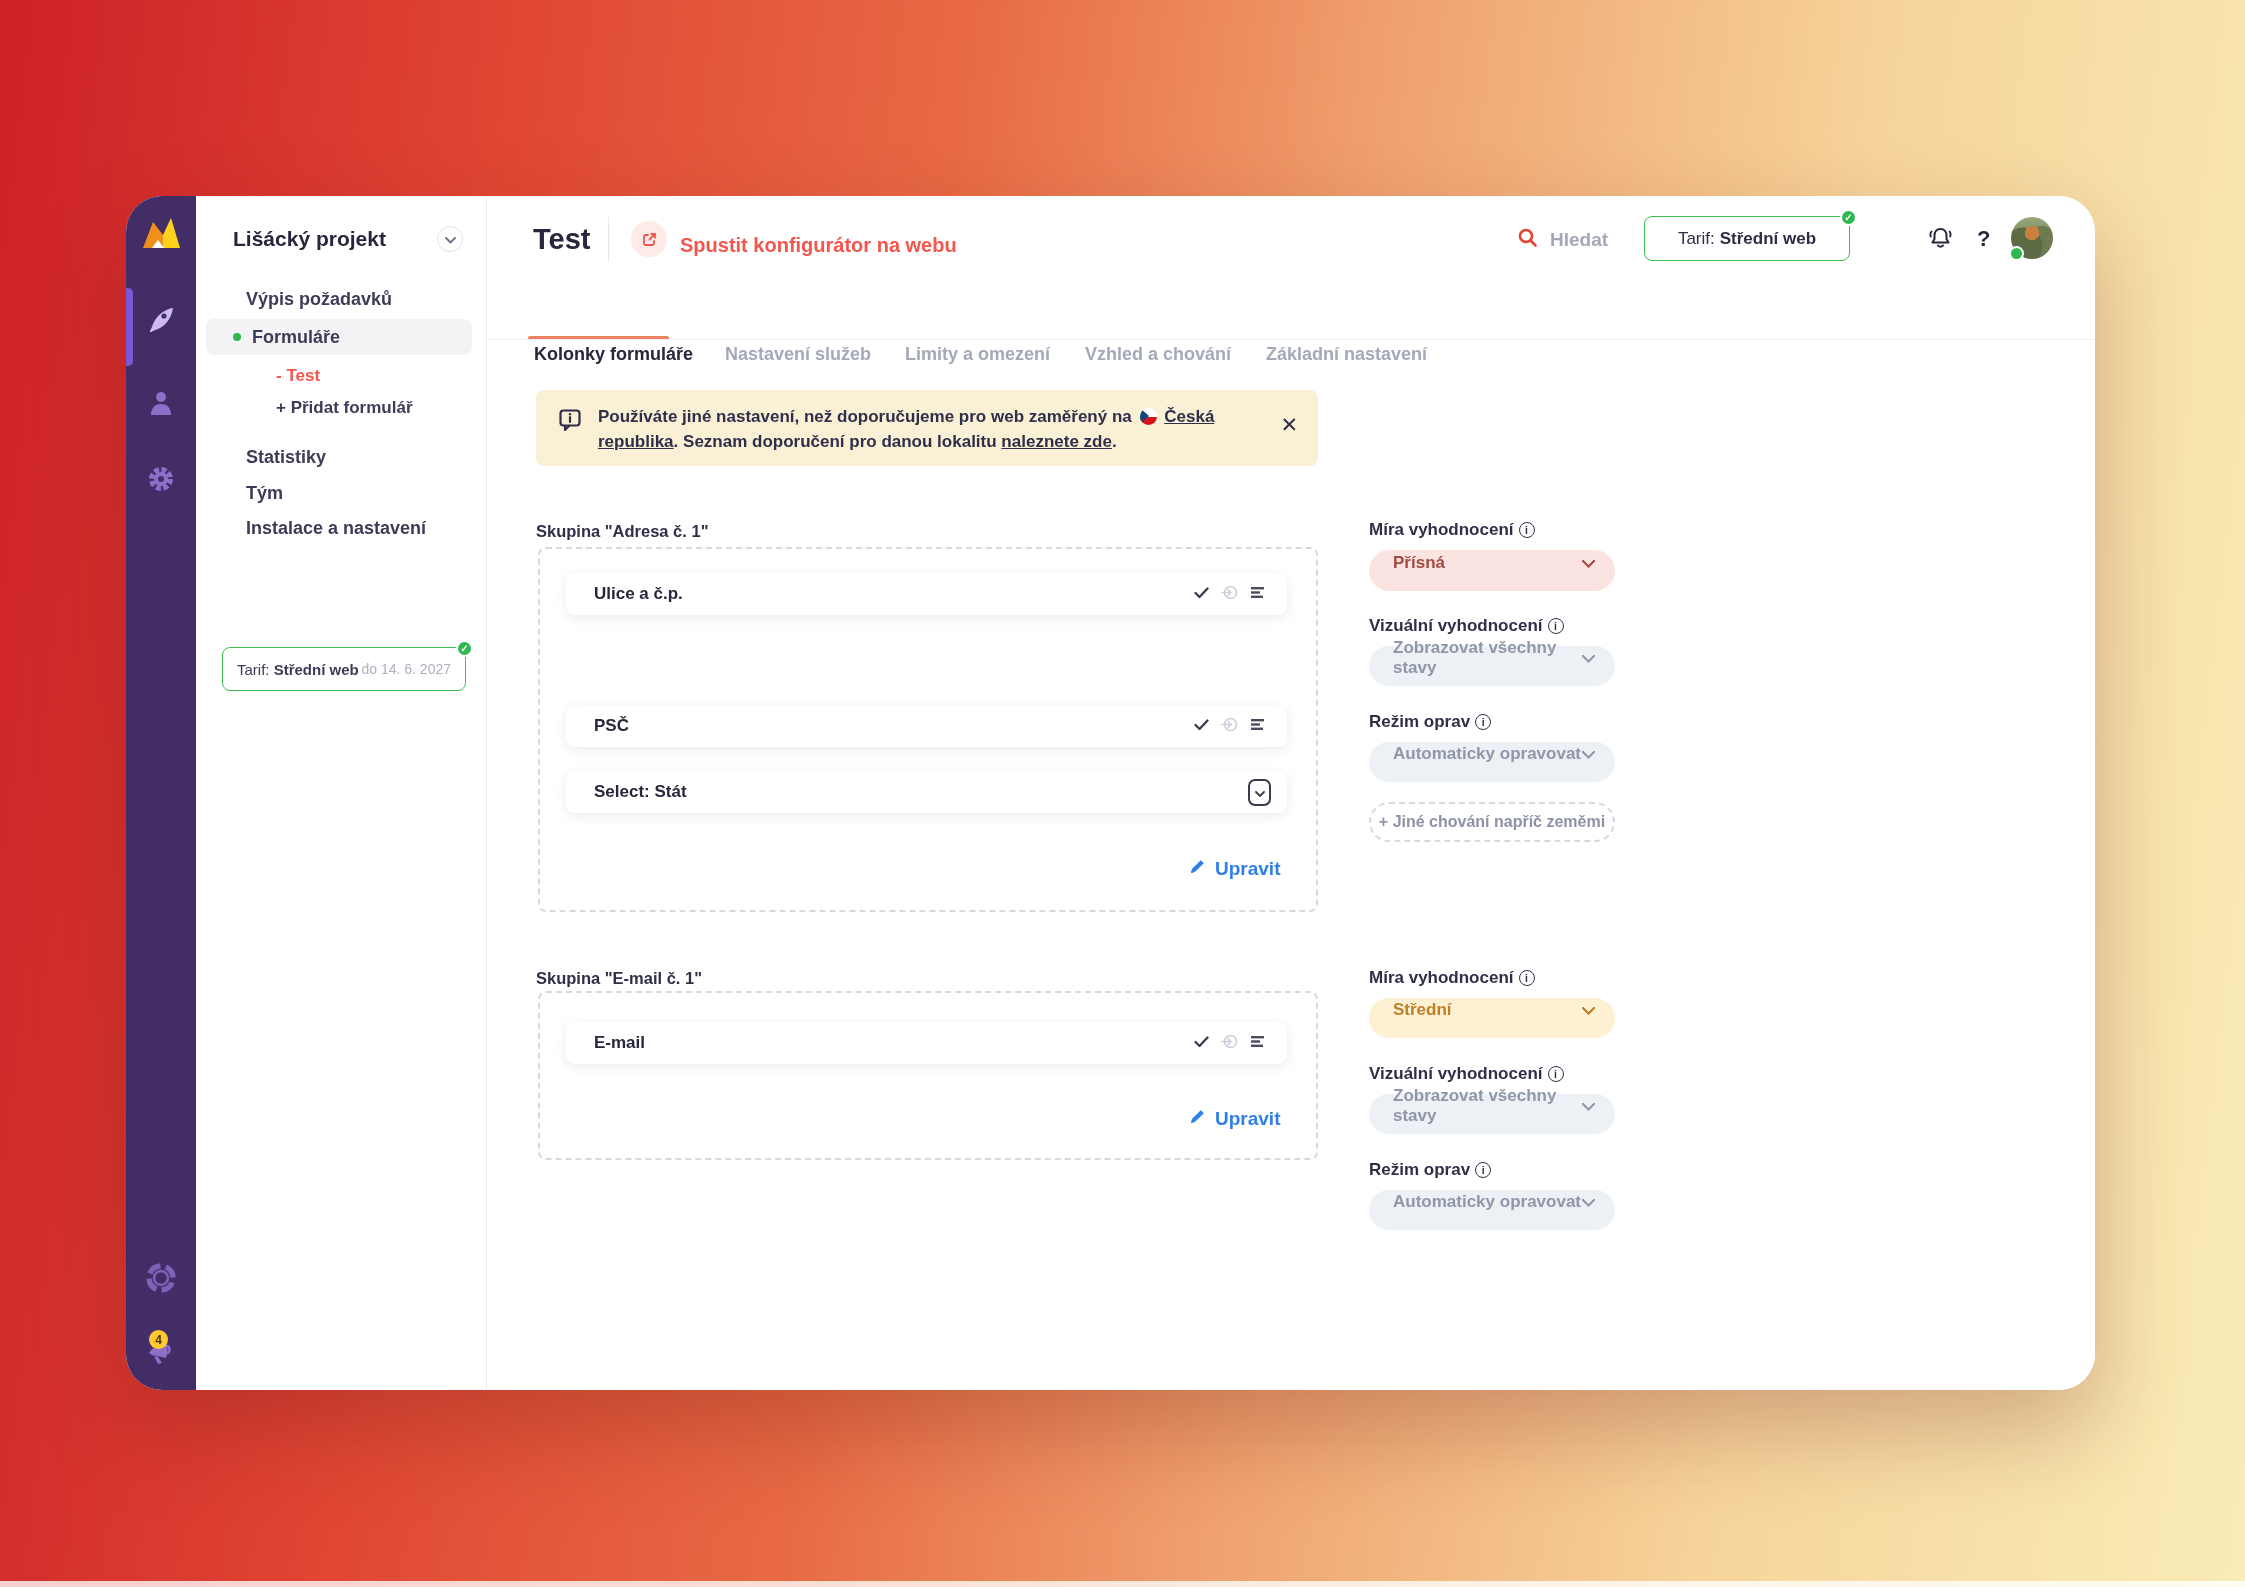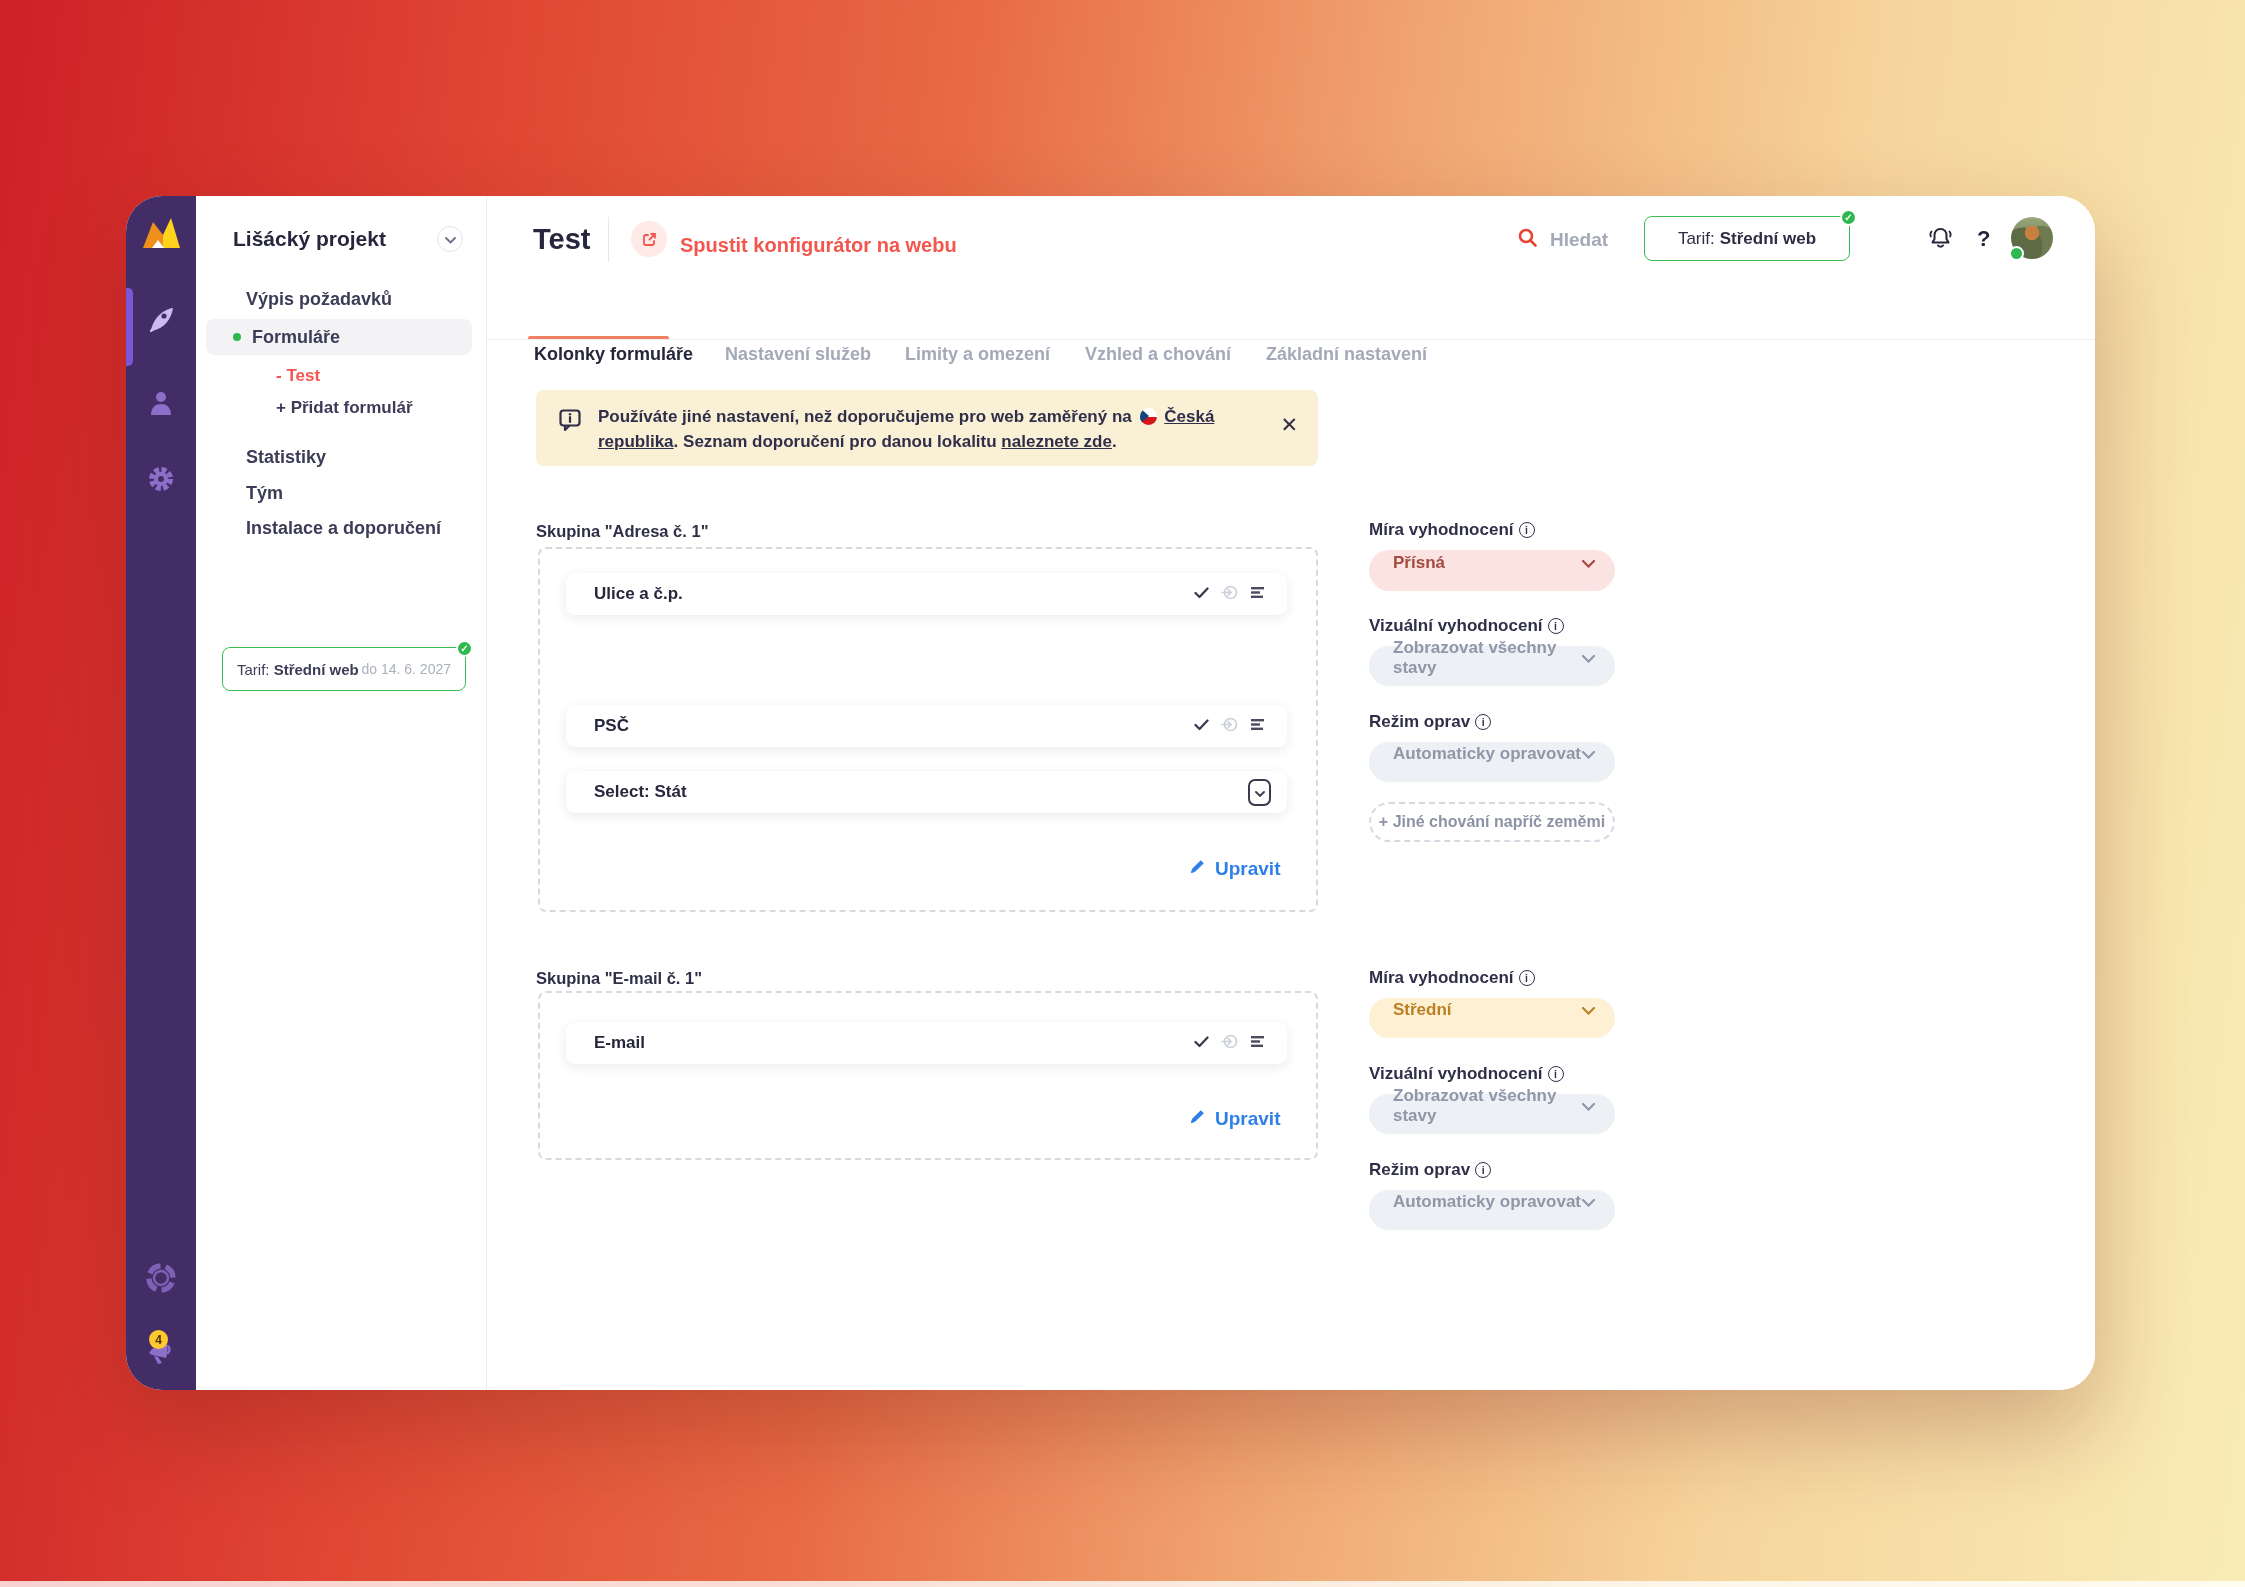--- a/index.html
+++ b/index.html
@@ -208,21 +208,21 @@
     <div class="nav-active-row">
       <span class="green-dot"></span>
       <span>Formuláře</span>
     </div>
 
     <div class="nav-sub" style="top:170px; color:#f2564d;">- Test</div>
     <div class="nav-sub" style="top:202px; color:#3c3c58;">+ Přidat formulář</div>
 
     <div class="nav-item" style="top:251px;">Statistiky</div>
     <div class="nav-item" style="top:287px;">Tým</div>
-    <div class="nav-item" style="top:322px;">Instalace a doporučení</div>
+    <div class="nav-item" style="top:322px;">Instalace a nastavení</div>
 
     <div class="tariff-box">
       <span class="plan"><span>Tarif:</span> <b>Střední web</b></span>
       <span class="until">do 14. 6. 2027</span>
       <span class="check-badge">✓</span>
     </div>
   </div>
 
   <div class="main">
 

